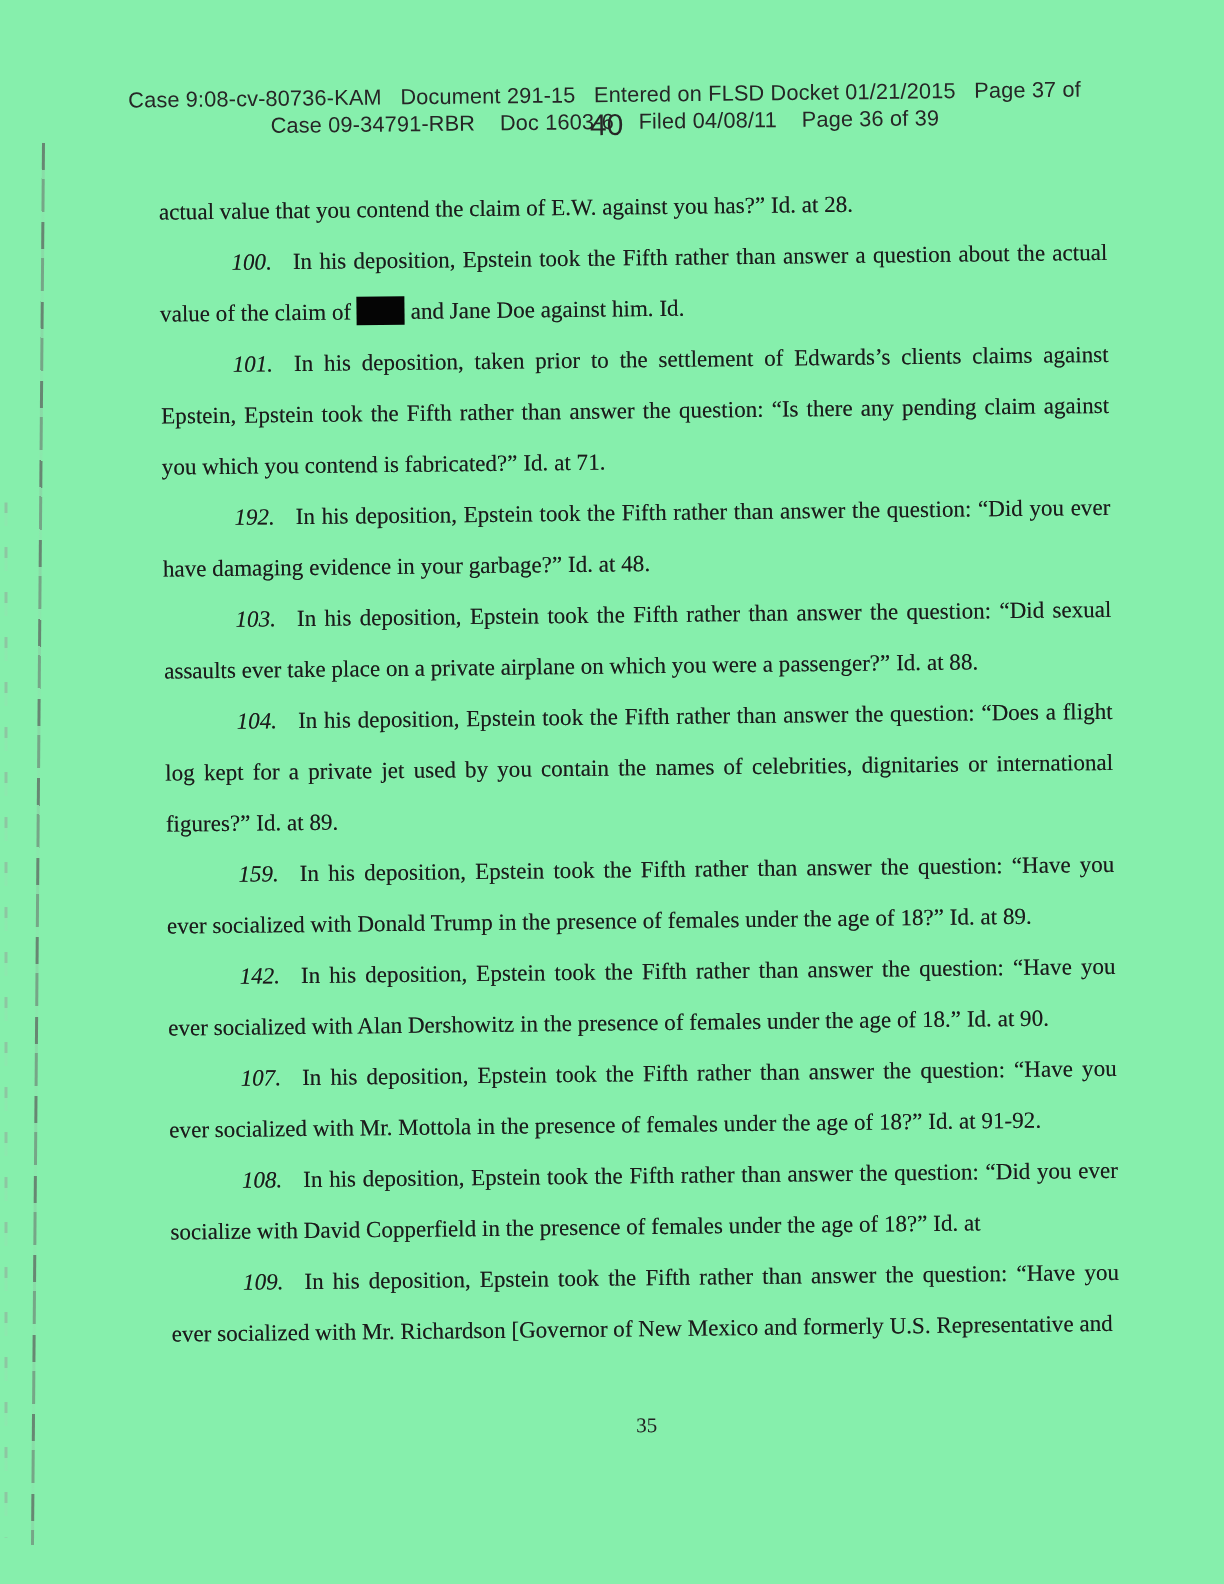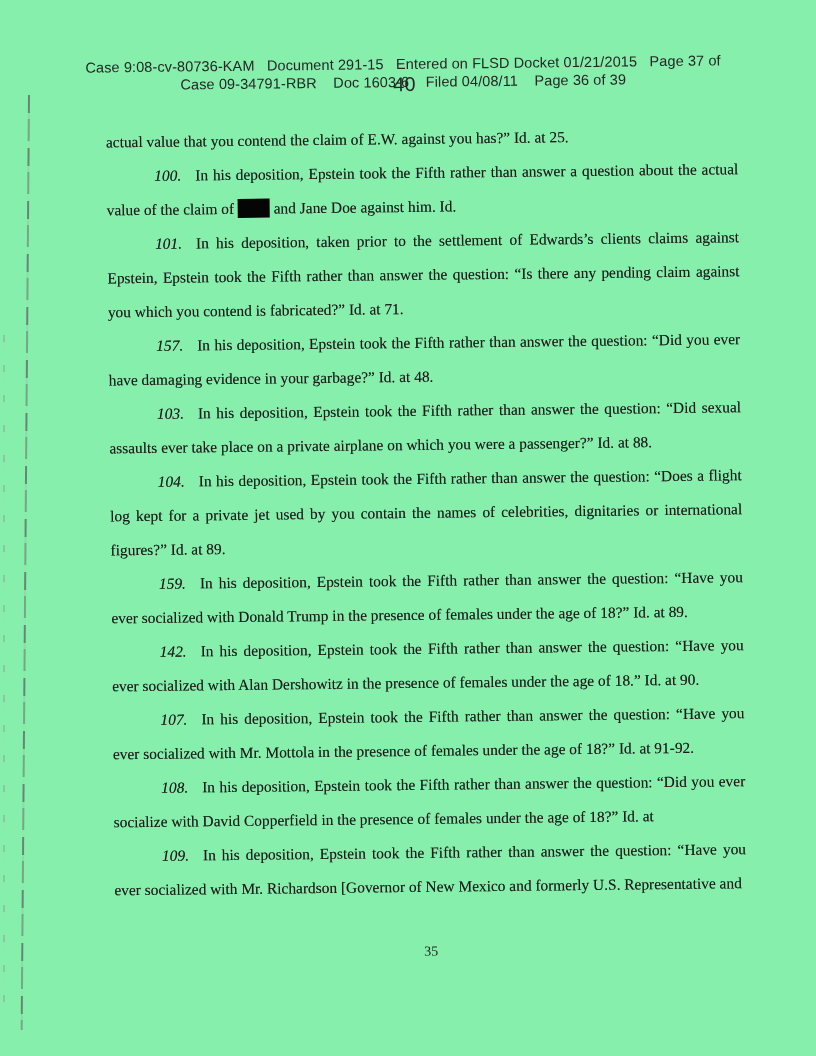--- a/index.html
+++ b/index.html
@@ -98,24 +98,24 @@
   <div class="skew-wrap">
 
     <div class="stamp-header">
       <div class="stamp-line">Case 9:08-cv-80736-KAM   Document 291-15   Entered on FLSD Docket 01/21/2015   Page 37 of</div>
       <div class="stamp-line">Case 09-34791-RBR    Doc 1603-6    Filed 04/08/11    Page 36 of 39</div>
     </div>
 
     <span class="stamp-overlap">40</span>
 
     <div class="body-text">
-        <p class="para"><span>actual value that you contend the claim of E.W. against you has?”  </span><span class="it">Id.</span><span> at 25.</span></p>
+        <p class="para"><span>actual value that you contend the claim of E.W. against you has?”  </span><span class="it">Id.</span><span> at 28.</span></p>
         <p class="para numbered"><span class="pnum">100.</span><span>In his deposition, Epstein took the Fifth rather than answer a question about the actual value of the claim of </span><span class="redaction"></span><span> and Jane Doe against him.  </span><span class="it">Id.</span></p>
         <p class="para numbered"><span class="pnum">101.</span><span>In his deposition, taken prior to the settlement of Edwards’s clients claims against Epstein, Epstein took the Fifth rather than answer the question: “Is there any pending claim against you which you contend is fabricated?”  </span><span class="it">Id.</span><span> at 71.</span></p>
-        <p class="para numbered"><span class="pnum">157.</span><span>In his deposition, Epstein took the Fifth rather than answer the question: “Did you ever have damaging evidence in your garbage?”  </span><span class="it">Id.</span><span> at 48.</span></p>
+        <p class="para numbered"><span class="pnum">192.</span><span>In his deposition, Epstein took the Fifth rather than answer the question: “Did you ever have damaging evidence in your garbage?”  </span><span class="it">Id.</span><span> at 48.</span></p>
         <p class="para numbered"><span class="pnum">103.</span><span>In his deposition, Epstein took the Fifth rather than answer the question: “Did sexual assaults ever take place on a private airplane on which you were a passenger?”  </span><span class="it">Id.</span><span> at 88.</span></p>
         <p class="para numbered"><span class="pnum">104.</span><span>In his deposition, Epstein took the Fifth rather than answer the question: “Does a flight log kept for a private jet used by you contain the names of celebrities, dignitaries or international figures?”  </span><span class="it">Id.</span><span> at 89.</span></p>
         <p class="para numbered"><span class="pnum">159.</span><span>In his deposition, Epstein took the Fifth rather than answer the question: “Have you ever socialized with Donald Trump in the presence of females under the age of 18?”  </span><span class="it">Id.</span><span> at 89.</span></p>
         <p class="para numbered"><span class="pnum">142.</span><span>In his deposition, Epstein took the Fifth rather than answer the question: “Have you ever socialized with Alan Dershowitz in the presence of females under the age of 18.”  </span><span class="it">Id.</span><span> at 90.</span></p>
         <p class="para numbered"><span class="pnum">107.</span><span>In his deposition, Epstein took the Fifth rather than answer the question: “Have you ever socialized with Mr. Mottola in the presence of females under the age of 18?”  </span><span class="it">Id.</span><span> at 91-92.</span></p>
         <p class="para numbered"><span class="pnum">108.</span><span>In his deposition, Epstein took the Fifth rather than answer the question: “Did you ever socialize with David Copperfield in the presence of females under the age of 18?”  </span><span class="it">Id.</span><span> at</span></p>
         <p class="para numbered"><span class="pnum">109.</span><span>In his deposition, Epstein took the Fifth rather than answer the question: “Have you ever socialized with Mr. Richardson [Governor of New Mexico and formerly U.S. Representative and</span></p>
       </div>
 
     <div class="page-footer">35</div>

